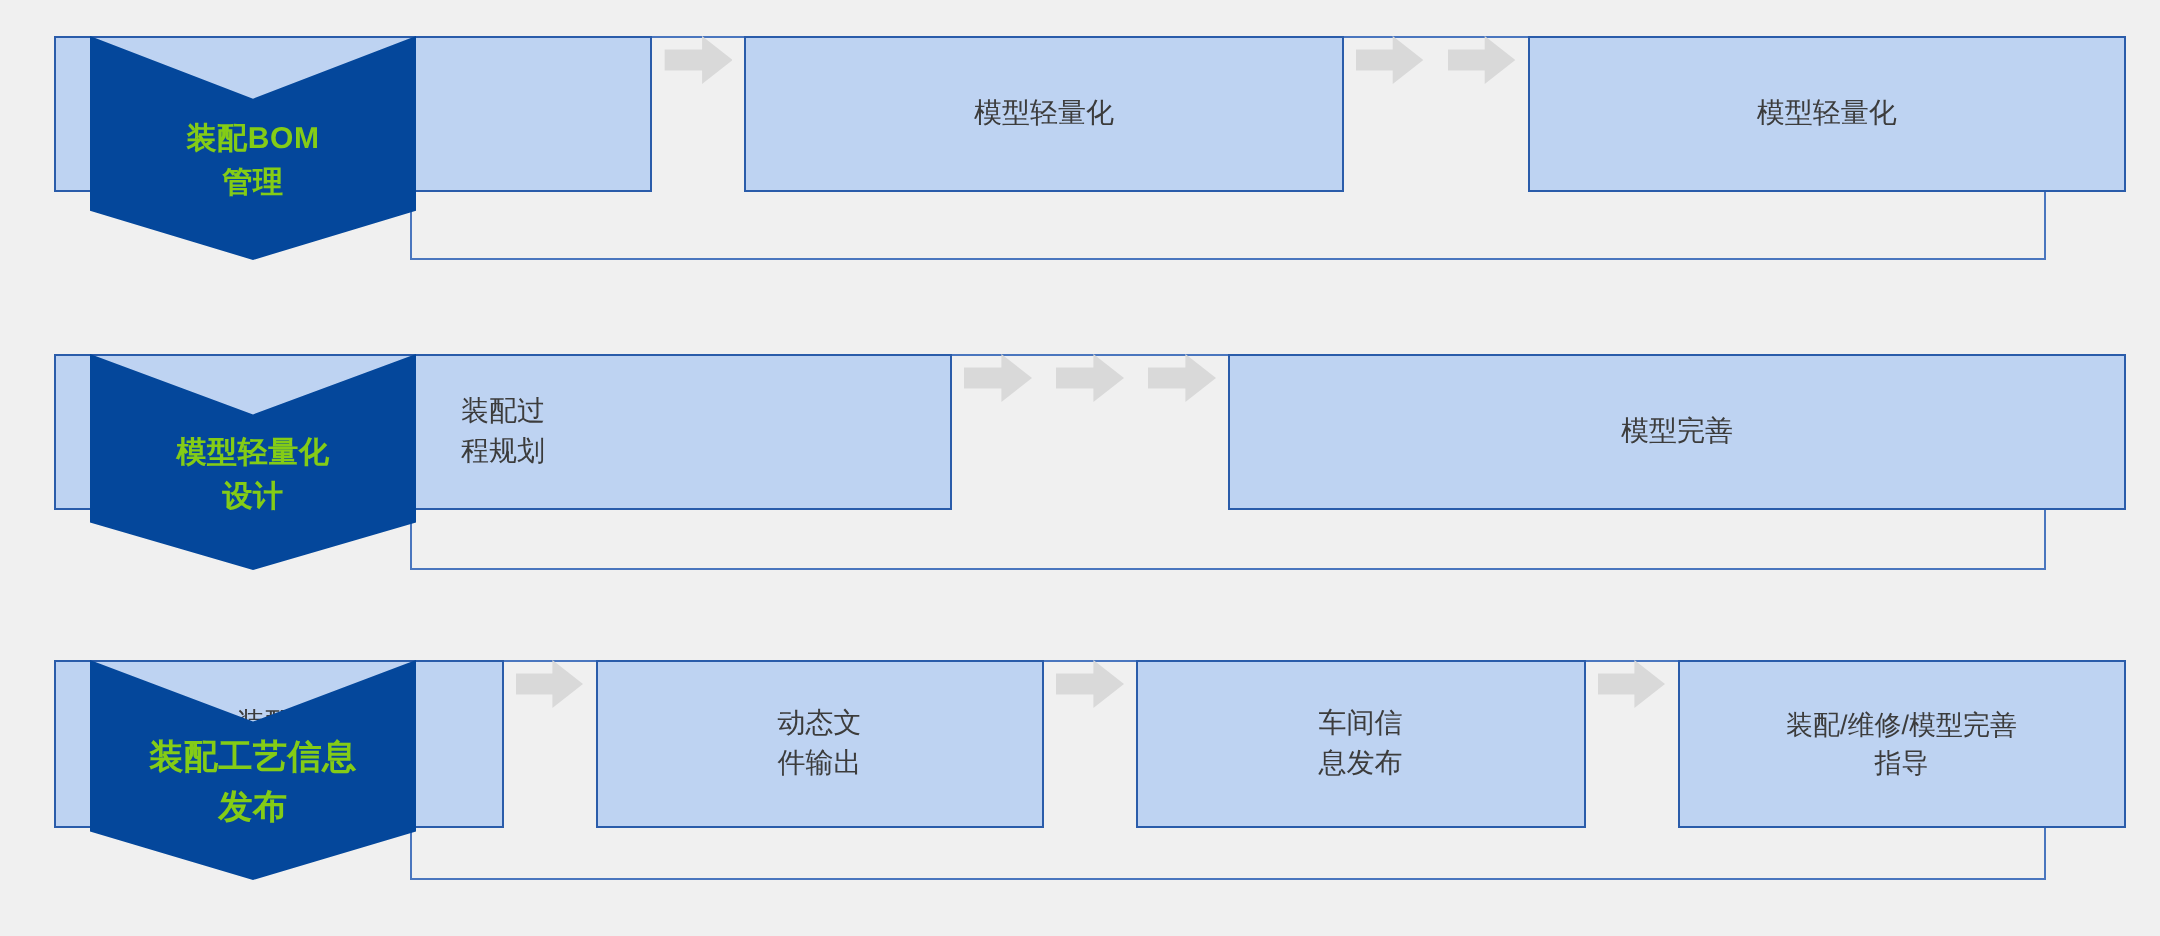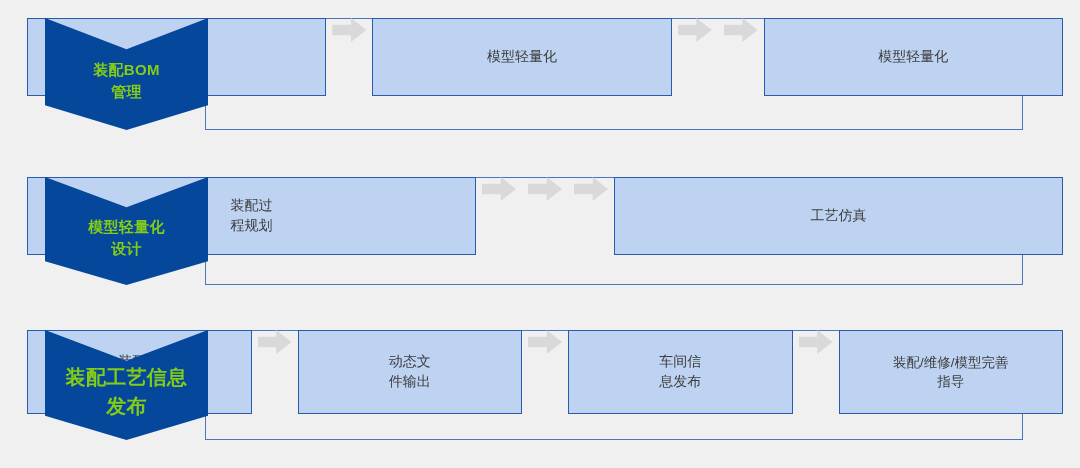--- a/index.html
+++ b/index.html
@@ -45,21 +45,21 @@
   }
   .lane-label-text{
     color:#84cc16;
     font-size:15px;
     font-weight:bold;
     line-height:1.45;
     text-align:center;
     letter-spacing:0.3px;
     white-space:pre-line;
   }
-  .row-3 .lane-label-text{font-size:20px;}
+  .row-3 .lane-label-text{font-size:17px;}
 
   
   .band{
     position:absolute;
     left:205px;
     top:0;
     width:818px;
     height:100%;
     border:1px solid #4a76be;
     background:#f0f0f0;
@@ -158,21 +158,21 @@
       <div class="arrow">
           <div class="arrow-shape"></div>
         </div>
       <div class="arrow">
           <div class="arrow-shape"></div>
         </div>
       <div class="arrow">
           <div class="arrow-shape"></div>
         </div>
       <div class="step">
-        <span class="step-label">工艺仿真</span>
+        <span class="step-label">模型完善</span>
       </div>
     </div>
     <div class="lane-label">
       <span class="lane-label-text">模型轻量化
 设计</span>
     </div>
   </div>
 
   <div class="row row-3">
     <div class="band"></div>

